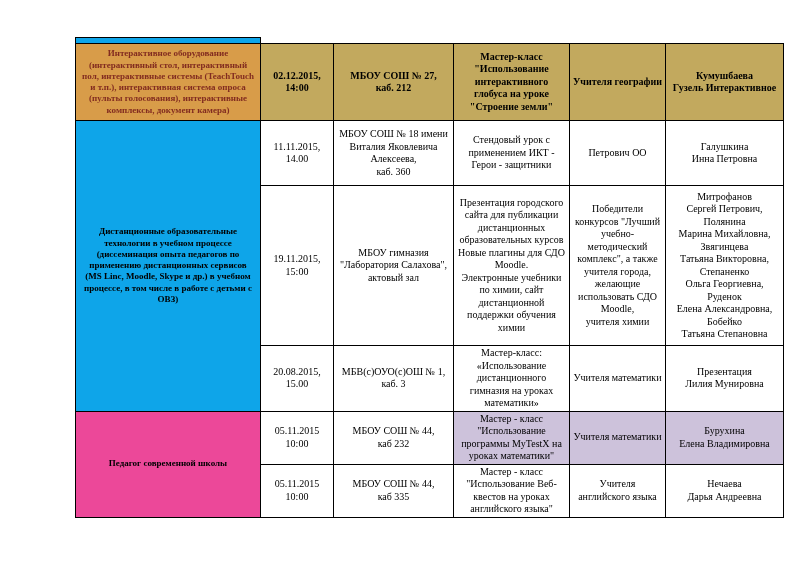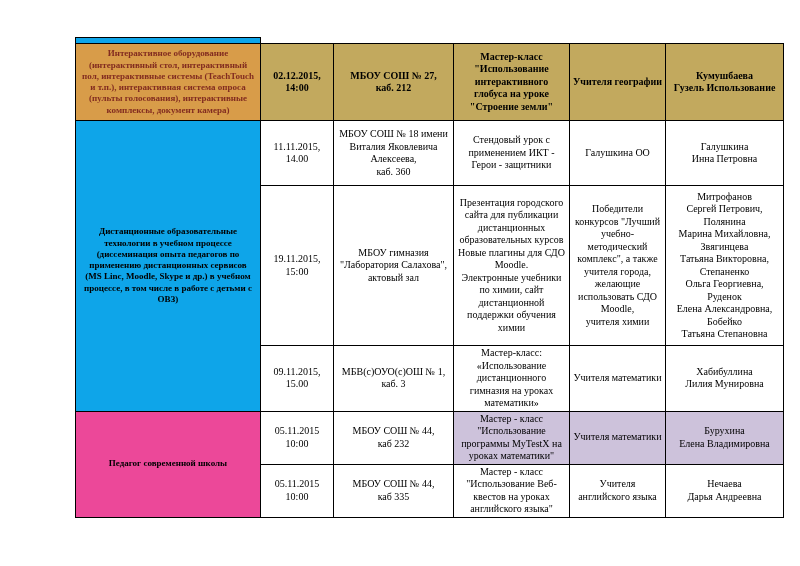--- a/index.html
+++ b/index.html
@@ -65,31 +65,31 @@
     <tr class="h77">
       <td class="cat c-orange">Интерактивное оборудование (интерактивный стол, интерактивный пол, интерактивные системы (TeachTouch и т.п.), интерактивная система опроса (пульты голосования), интерактивные комплексы, документ камера)</td>
       <td class="r1">02.12.2015,
 14:00</td>
       <td class="r1">МБОУ СОШ № 27,
 каб. 212</td>
       <td class="r1">Мастер-класс
 "Использование интерактивного глобуса на уроке "Строение земли"</td>
       <td class="r1">Учителя географии</td>
       <td class="r1">Кумушбаева
-Гузель Использование</td>
+Гузель Интерактивное</td>
     </tr>
 
     <tr class="h65">
       <td class="cat c-gray" rowspan="3">Дистанционные образовательные технологии в учебном процессе (диссеминация опыта педагогов по применению дистанционных сервисов (MS Linc, Moodle, Skype и др.) в учебном процессе, в том числе в работе с детьми с ОВЗ)</td>
       <td>11.11.2015,
 14.00</td>
       <td>МБОУ СОШ № 18 имени Виталия Яковлевича Алексеева,
 каб. 360</td>
       <td>Стендовый урок с применением ИКТ - Герои - защитники</td>
-      <td>Галушкина ОО</td>
+      <td>Петрович ОО</td>
       <td>Галушкина
 Инна Петровна</td>
     </tr>
     <tr class="h160">
       <td>19.11.2015,
 15:00</td>
       <td>МБОУ гимназия "Лаборатория Салахова",
 актовый зал</td>
       <td>Презентация городского сайта для публикации дистанционных образовательных курсов
 Новые плагины для СДО Moodle.
@@ -103,28 +103,28 @@
 Звягинцева
 Татьяна Викторовна,
 Степаненко
 Ольга Георгиевна,
 Руденок
 Елена Александровна,
 Бобейко
 Татьяна Степановна</td>
     </tr>
     <tr class="h58">
-      <td>09.11.2015,
+      <td>20.08.2015,
 15.00</td>
       <td>МБВ(с)ОУО(с)ОШ № 1,
 каб. 3</td>
       <td>Мастер-класс:
 «Использование дистанционного гимназия на уроках математики»</td>
       <td>Учителя математики</td>
-      <td>Хабибуллина
+      <td>Презентация
 Лилия Мунировна</td>
     </tr>
 
     <tr class="h52">
       <td class="cat c-purple" rowspan="2">Педагог современной школы</td>
       <td>05.11.2015
 10:00</td>
       <td>МБОУ СОШ № 44,
 каб 232</td>
       <td class="hl">Мастер - класс

